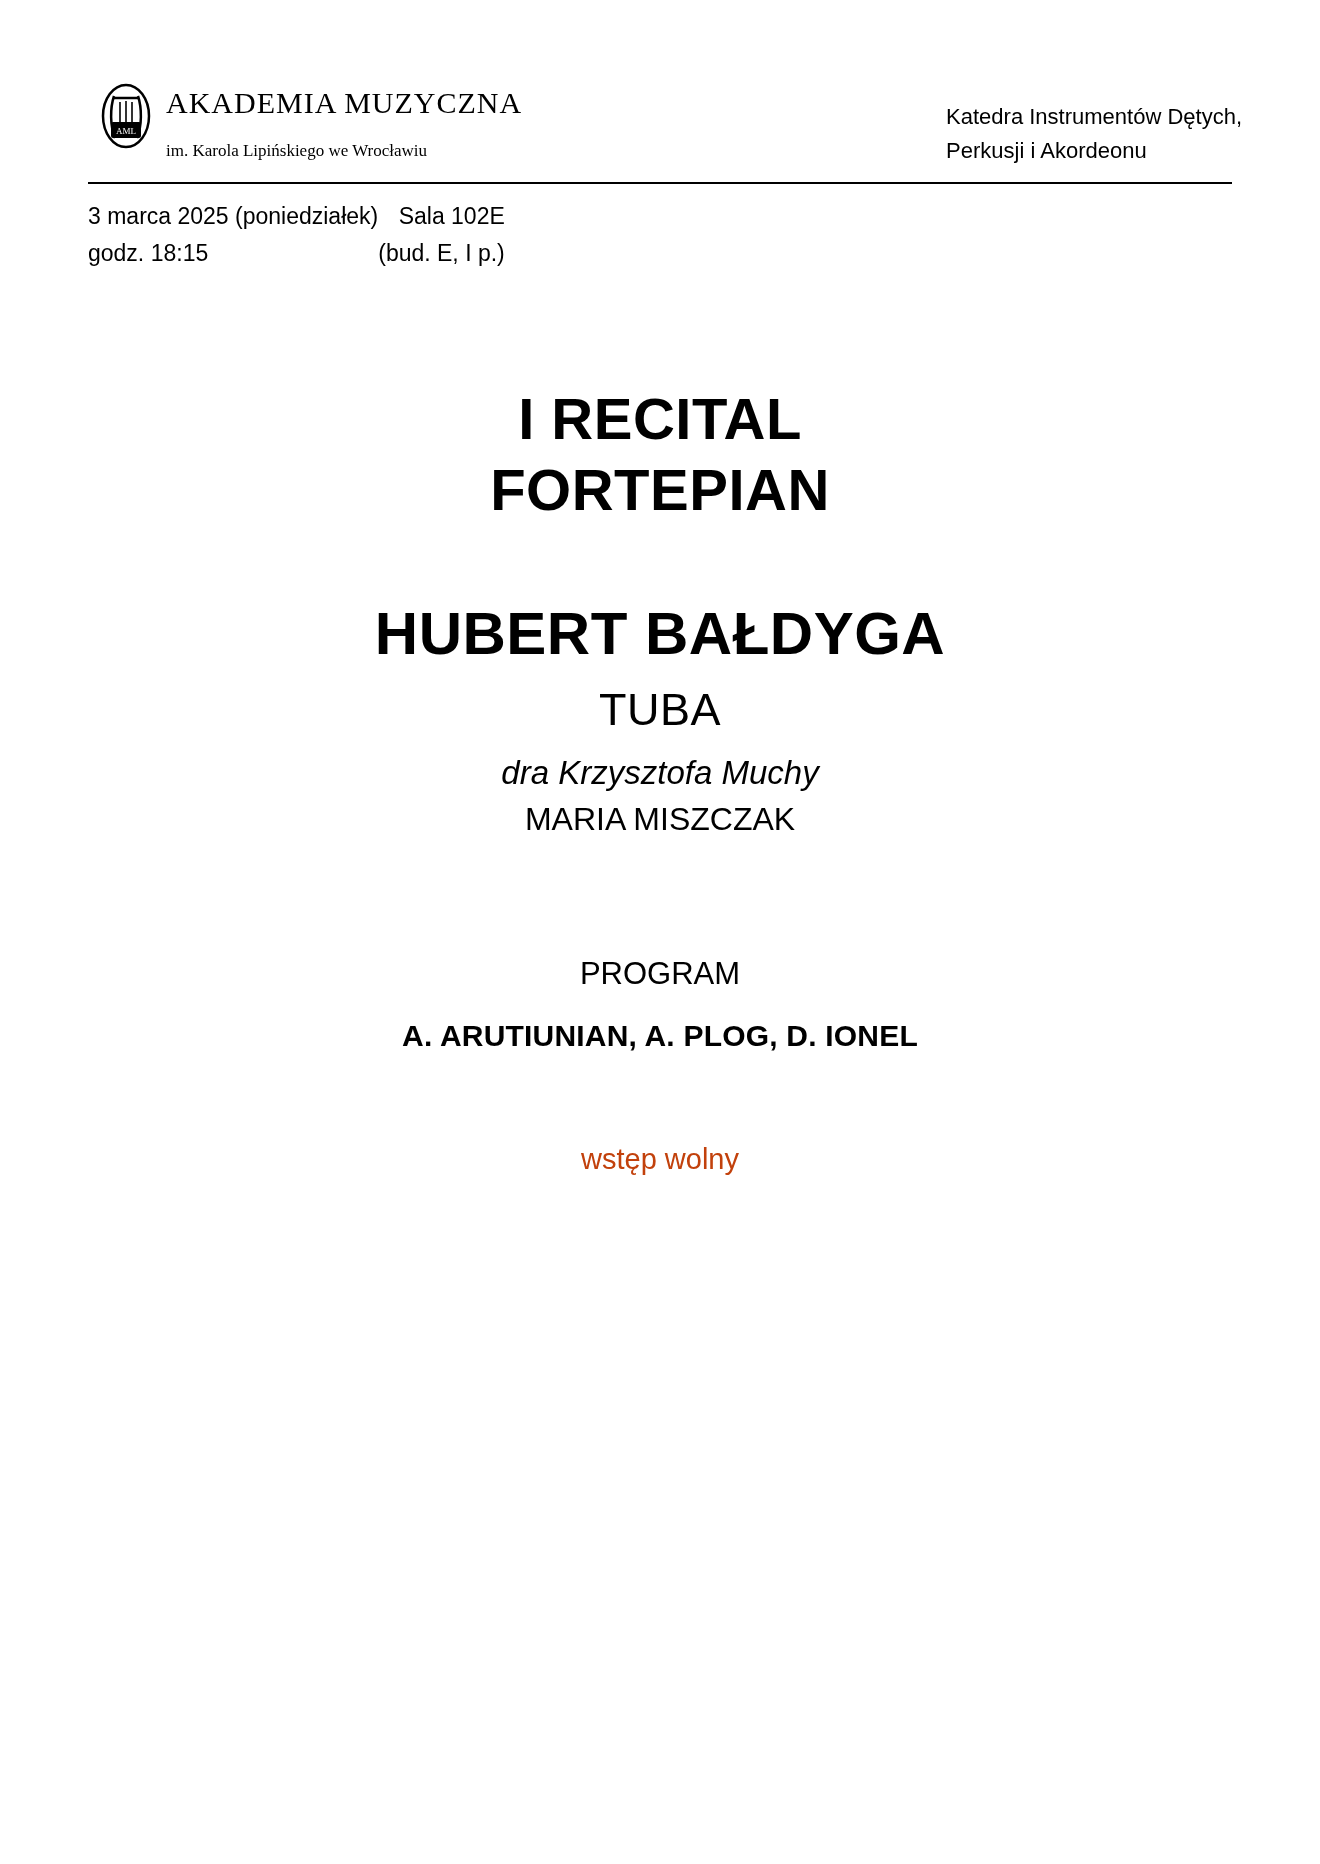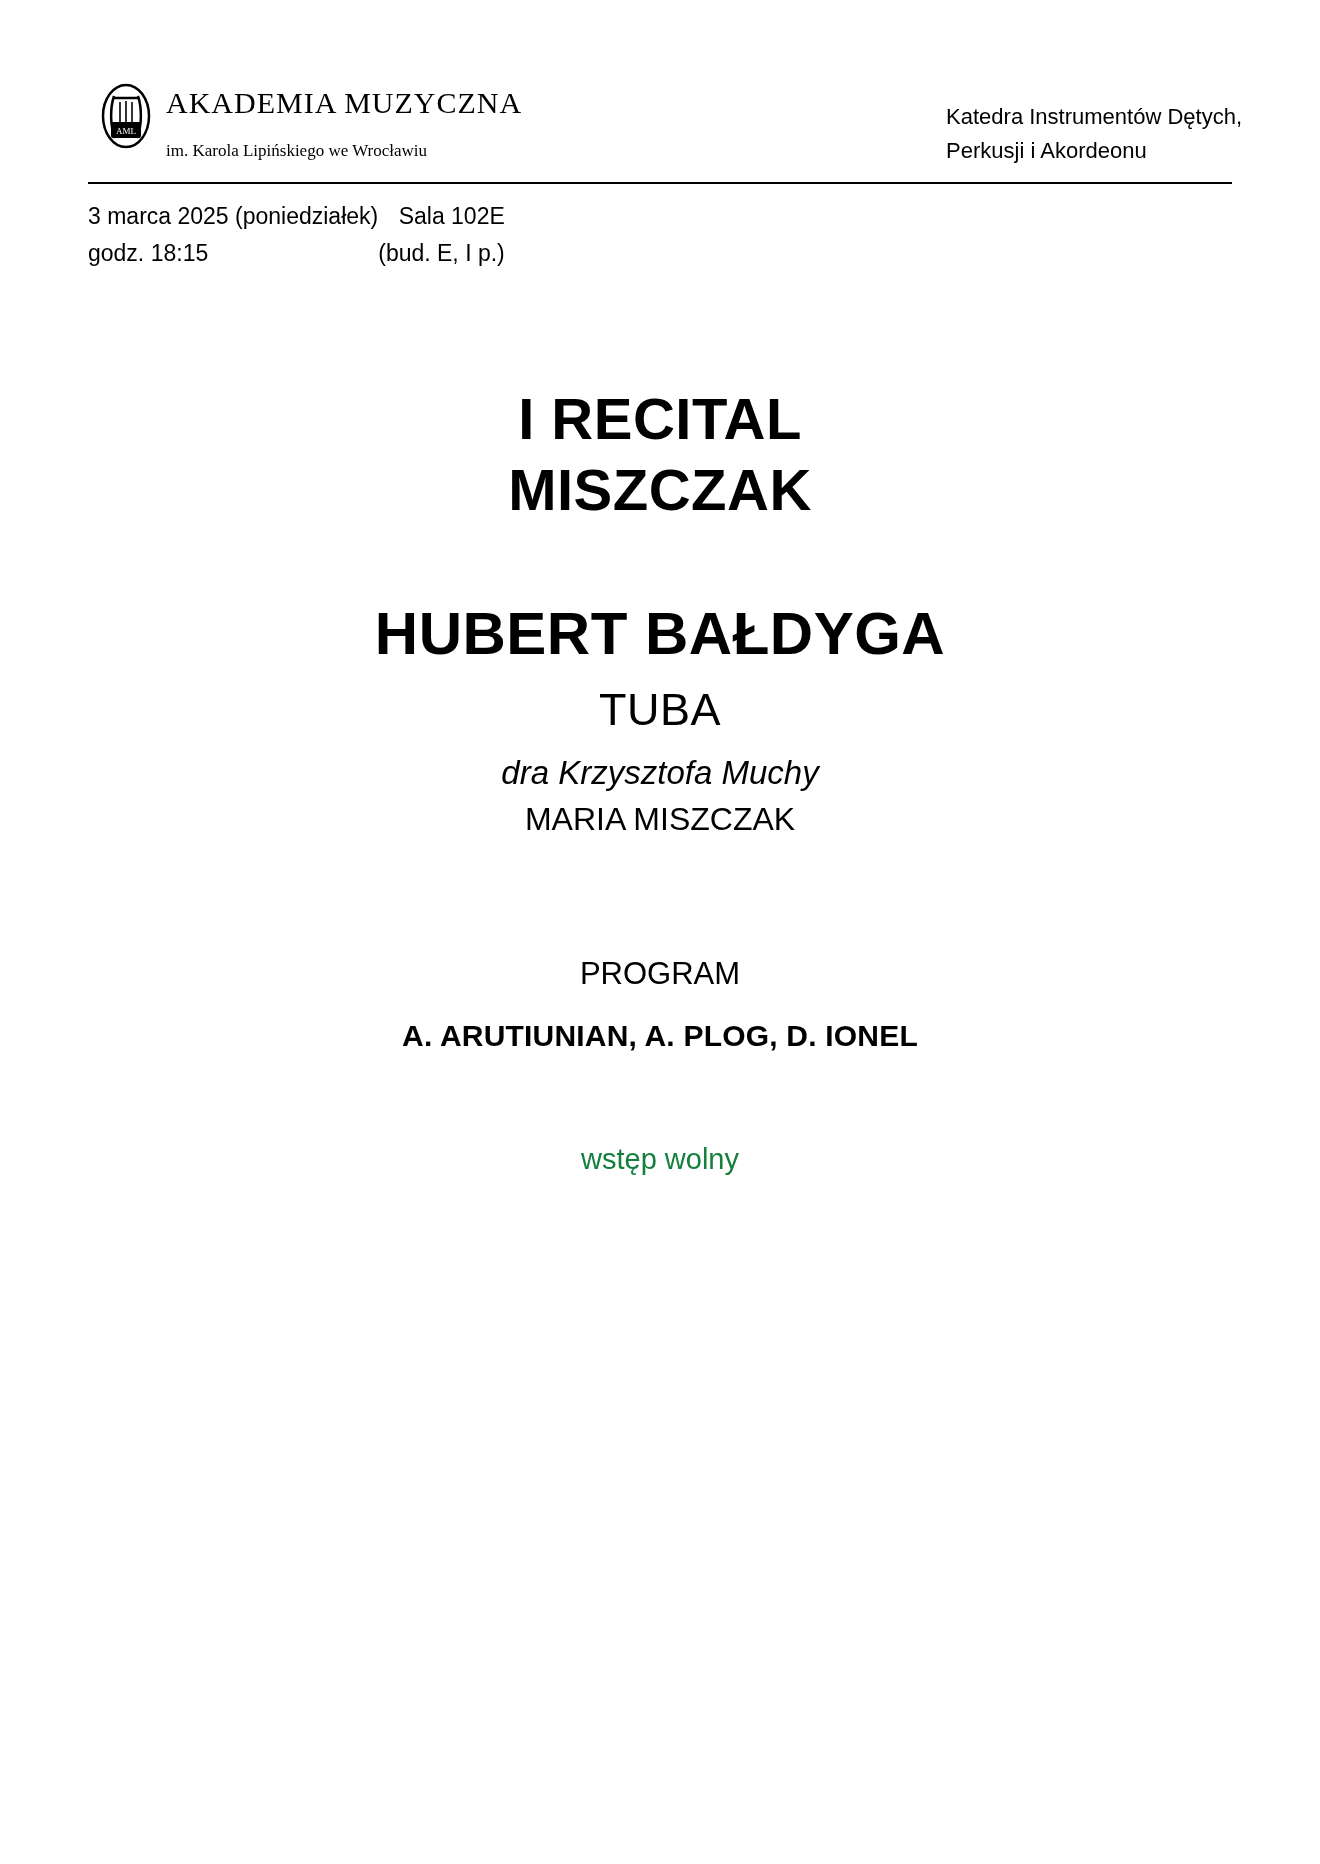--- a/index.html
+++ b/index.html
@@ -157,21 +157,21 @@
     font-size: 30px;
     font-weight: bold;
     margin-top: 22px;
     line-height: 1.3;
     letter-spacing: 0.2px;
   }
 
   .free-entry {
     font-size: 29px;
     margin-top: 86px;
-    color: #15803d;
+    color: #c2410c;
     line-height: 1.3;
   }
 </style>
 </head>
 <body>
 
 <div class="page">
 
   <div class="header">
 
@@ -212,21 +212,21 @@
     <div class="meta-right">
       <div>Sala 102E</div>
       <div>(bud. E, I p.)</div>
     </div>
   </div>
 
   <div class="main">
 
     <div class="title-main">
       <div>I RECITAL</div>
-      <div>MISZCZAK</div>
+      <div>FORTEPIAN</div>
     </div>
 
     <div class="title-name">HUBERT BAŁDYGA</div>
     <div class="instrument">TUBA</div>
 
     <div class="teacher-line">dra Krzysztofa Muchy</div>
 
     <div class="piano-name">MARIA MISZCZAK</div>
 
     <div class="program-label">PROGRAM</div>

